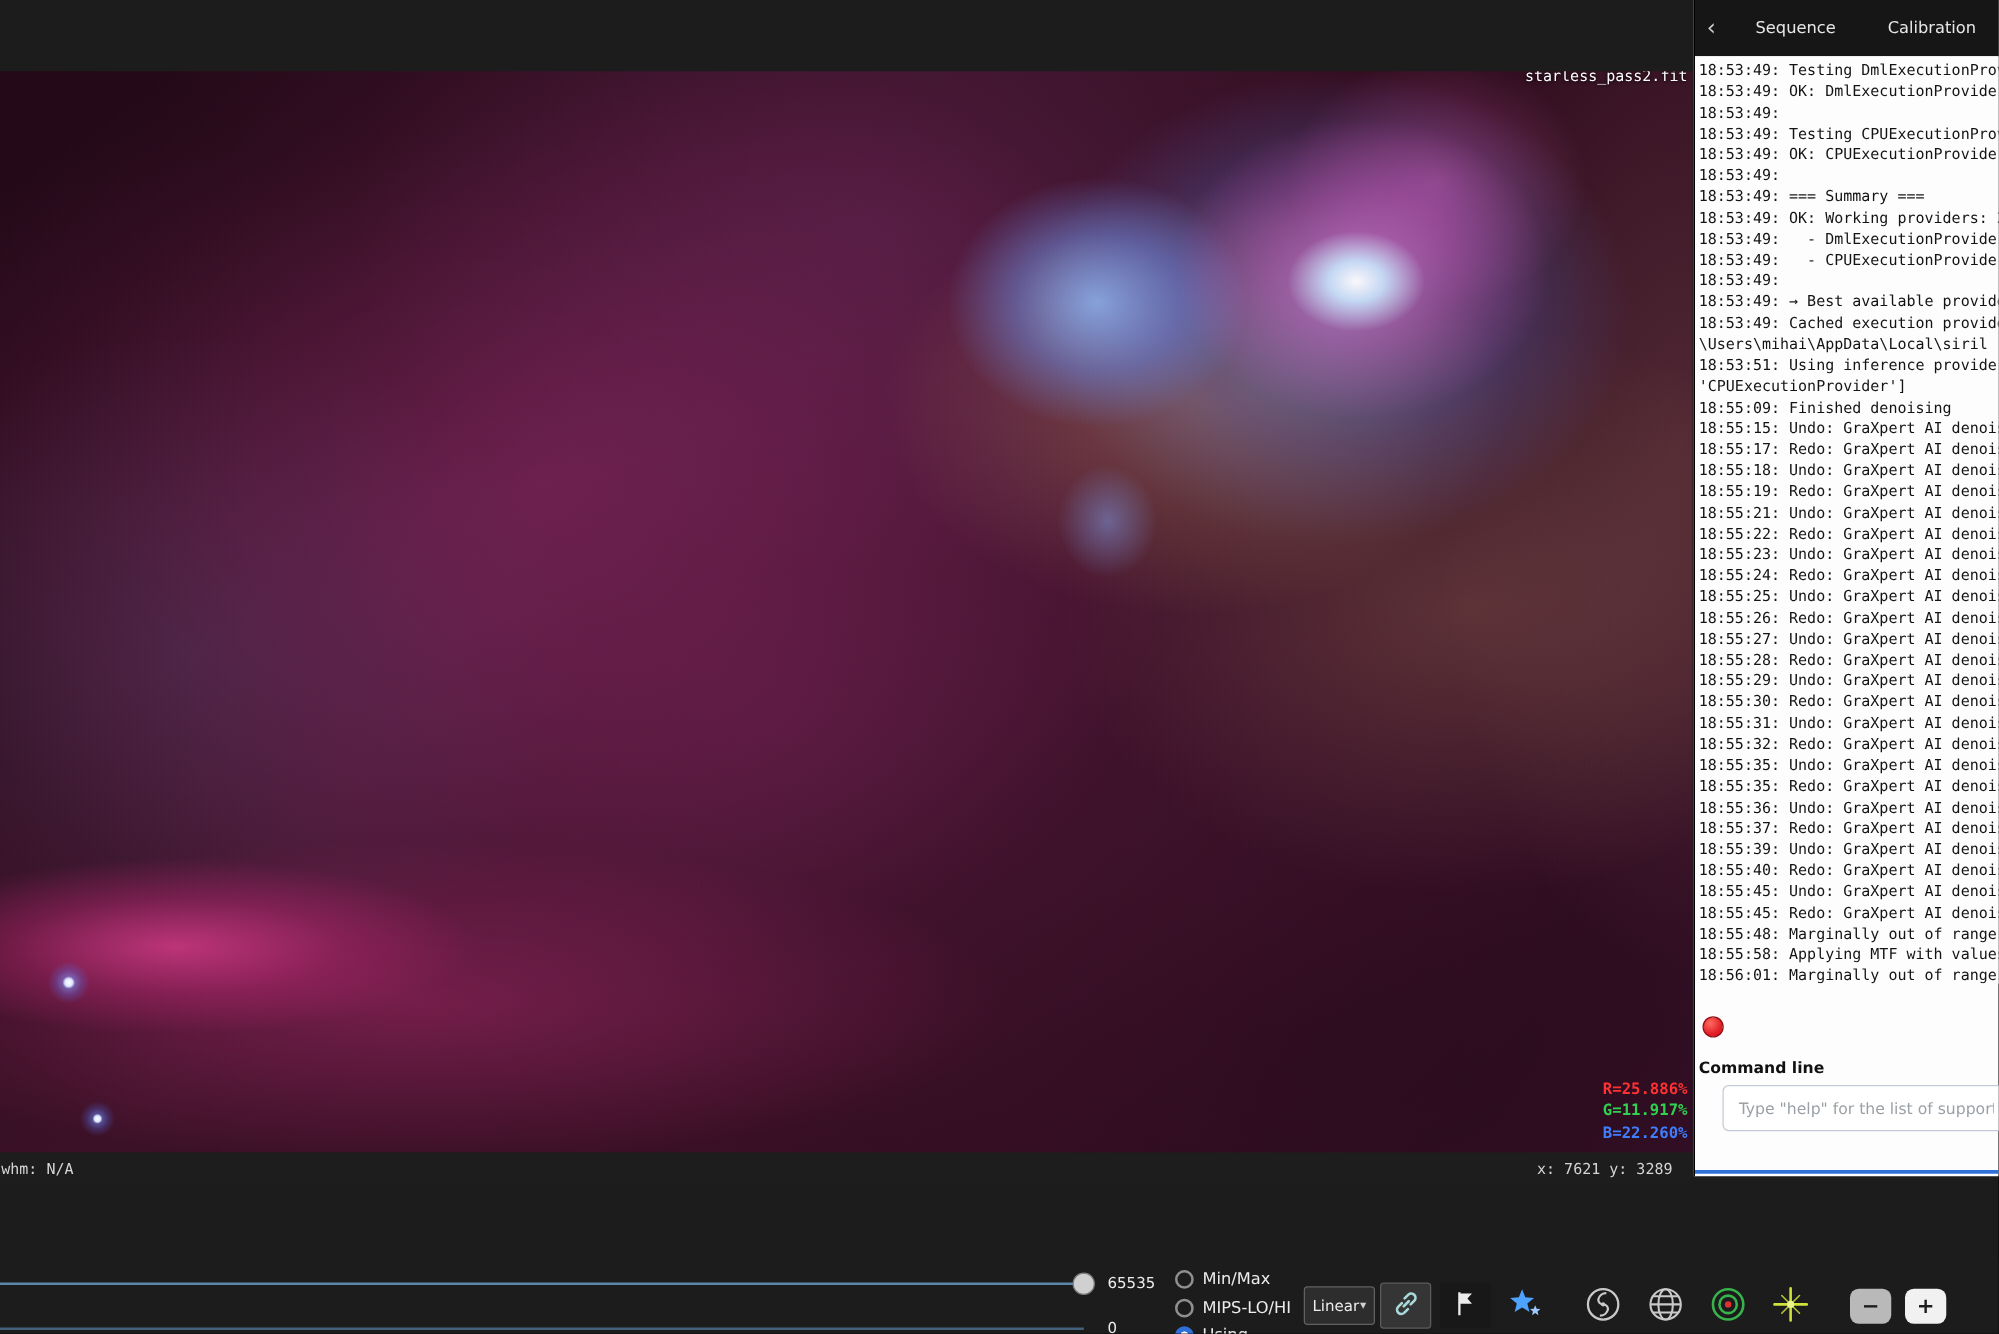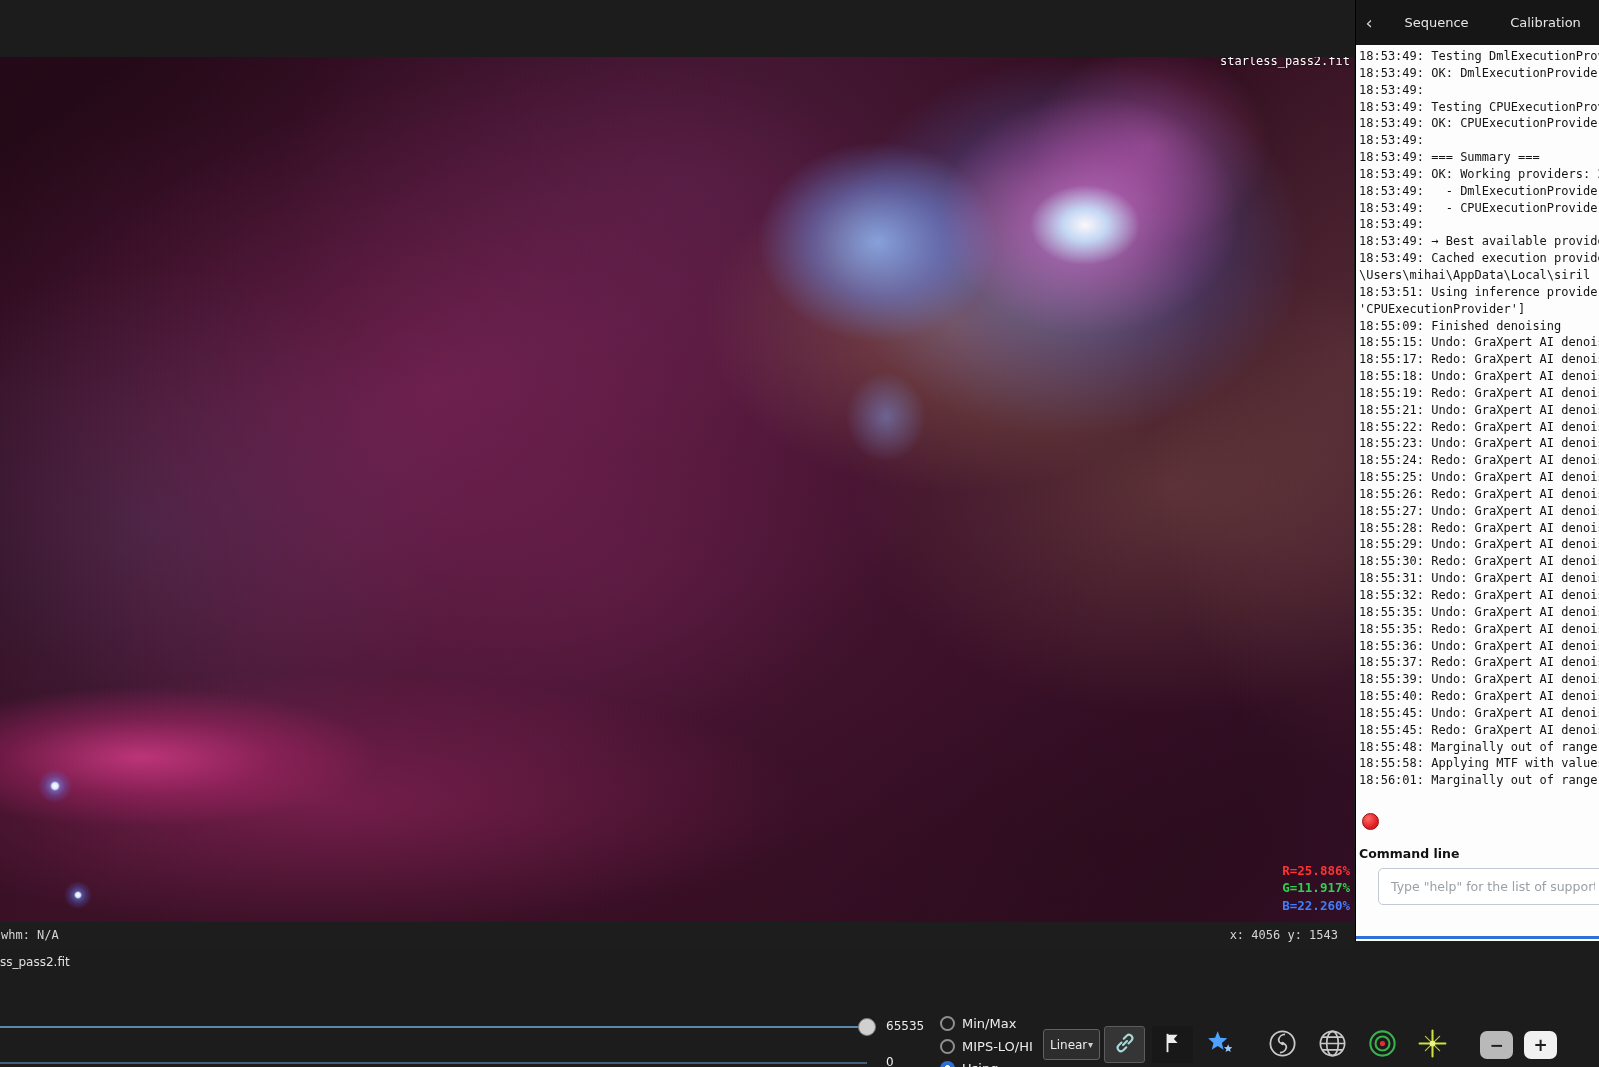--- a/index.html
+++ b/index.html
@@ -110,26 +110,23 @@
     <div class="overlay-filename">starless_pass2.fit</div>
     <div class="readout">
       <div style="color:#ff3232;">R=25.886%</div>
       <div style="color:#2fd24f;">G=11.917%</div>
       <div style="color:#3f7fff;">B=22.260%</div>
     </div>
   </div>
 
   <div class="statusbar">
     <span>whm: N/A</span>
-    <span>x: 4056 y: 1543</span>
+    <span>x: 7621 y: 3289</span>
   </div>
 
-  <div class="filebar">
-    <span>ss_pass2.fit</span>
-  </div>
 
   <div class="footer">
 
     <div class="slider slider-high">
       <div class="track"></div>
       <div class="handle"></div>
     </div>
     <div class="slider-val" style="top:9px;">65535</div>
 
     <div class="slider slider-low">

